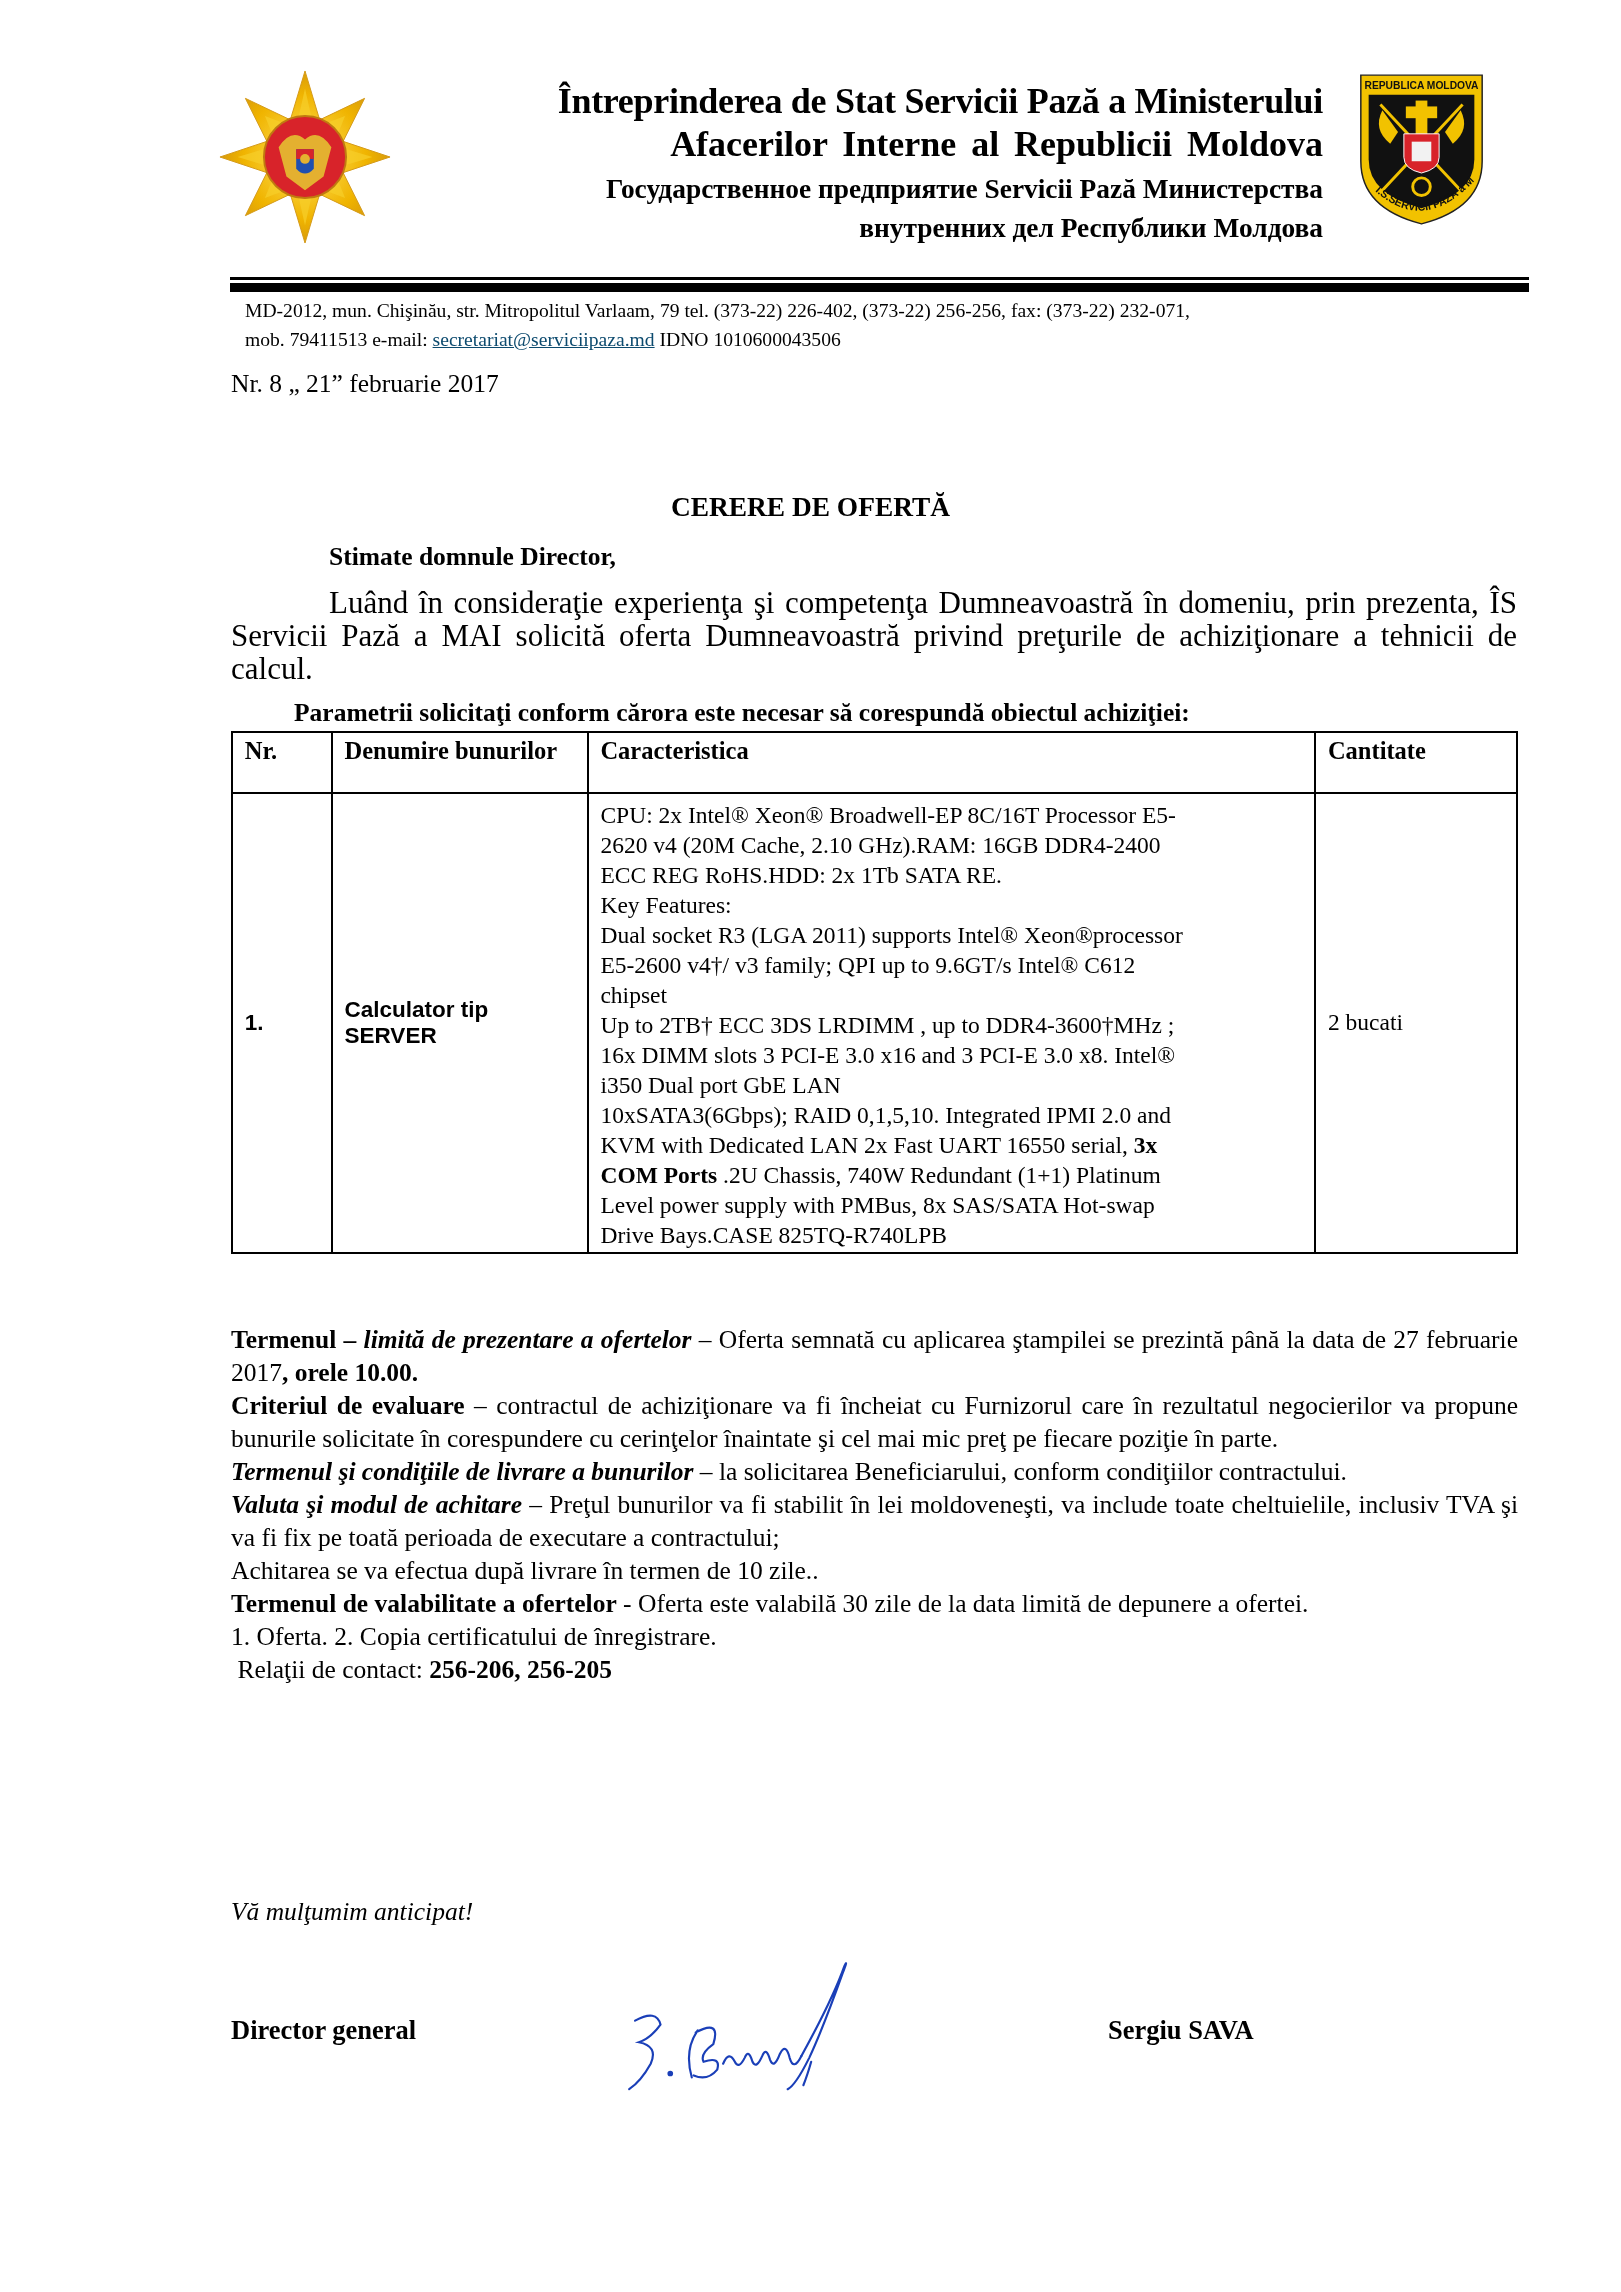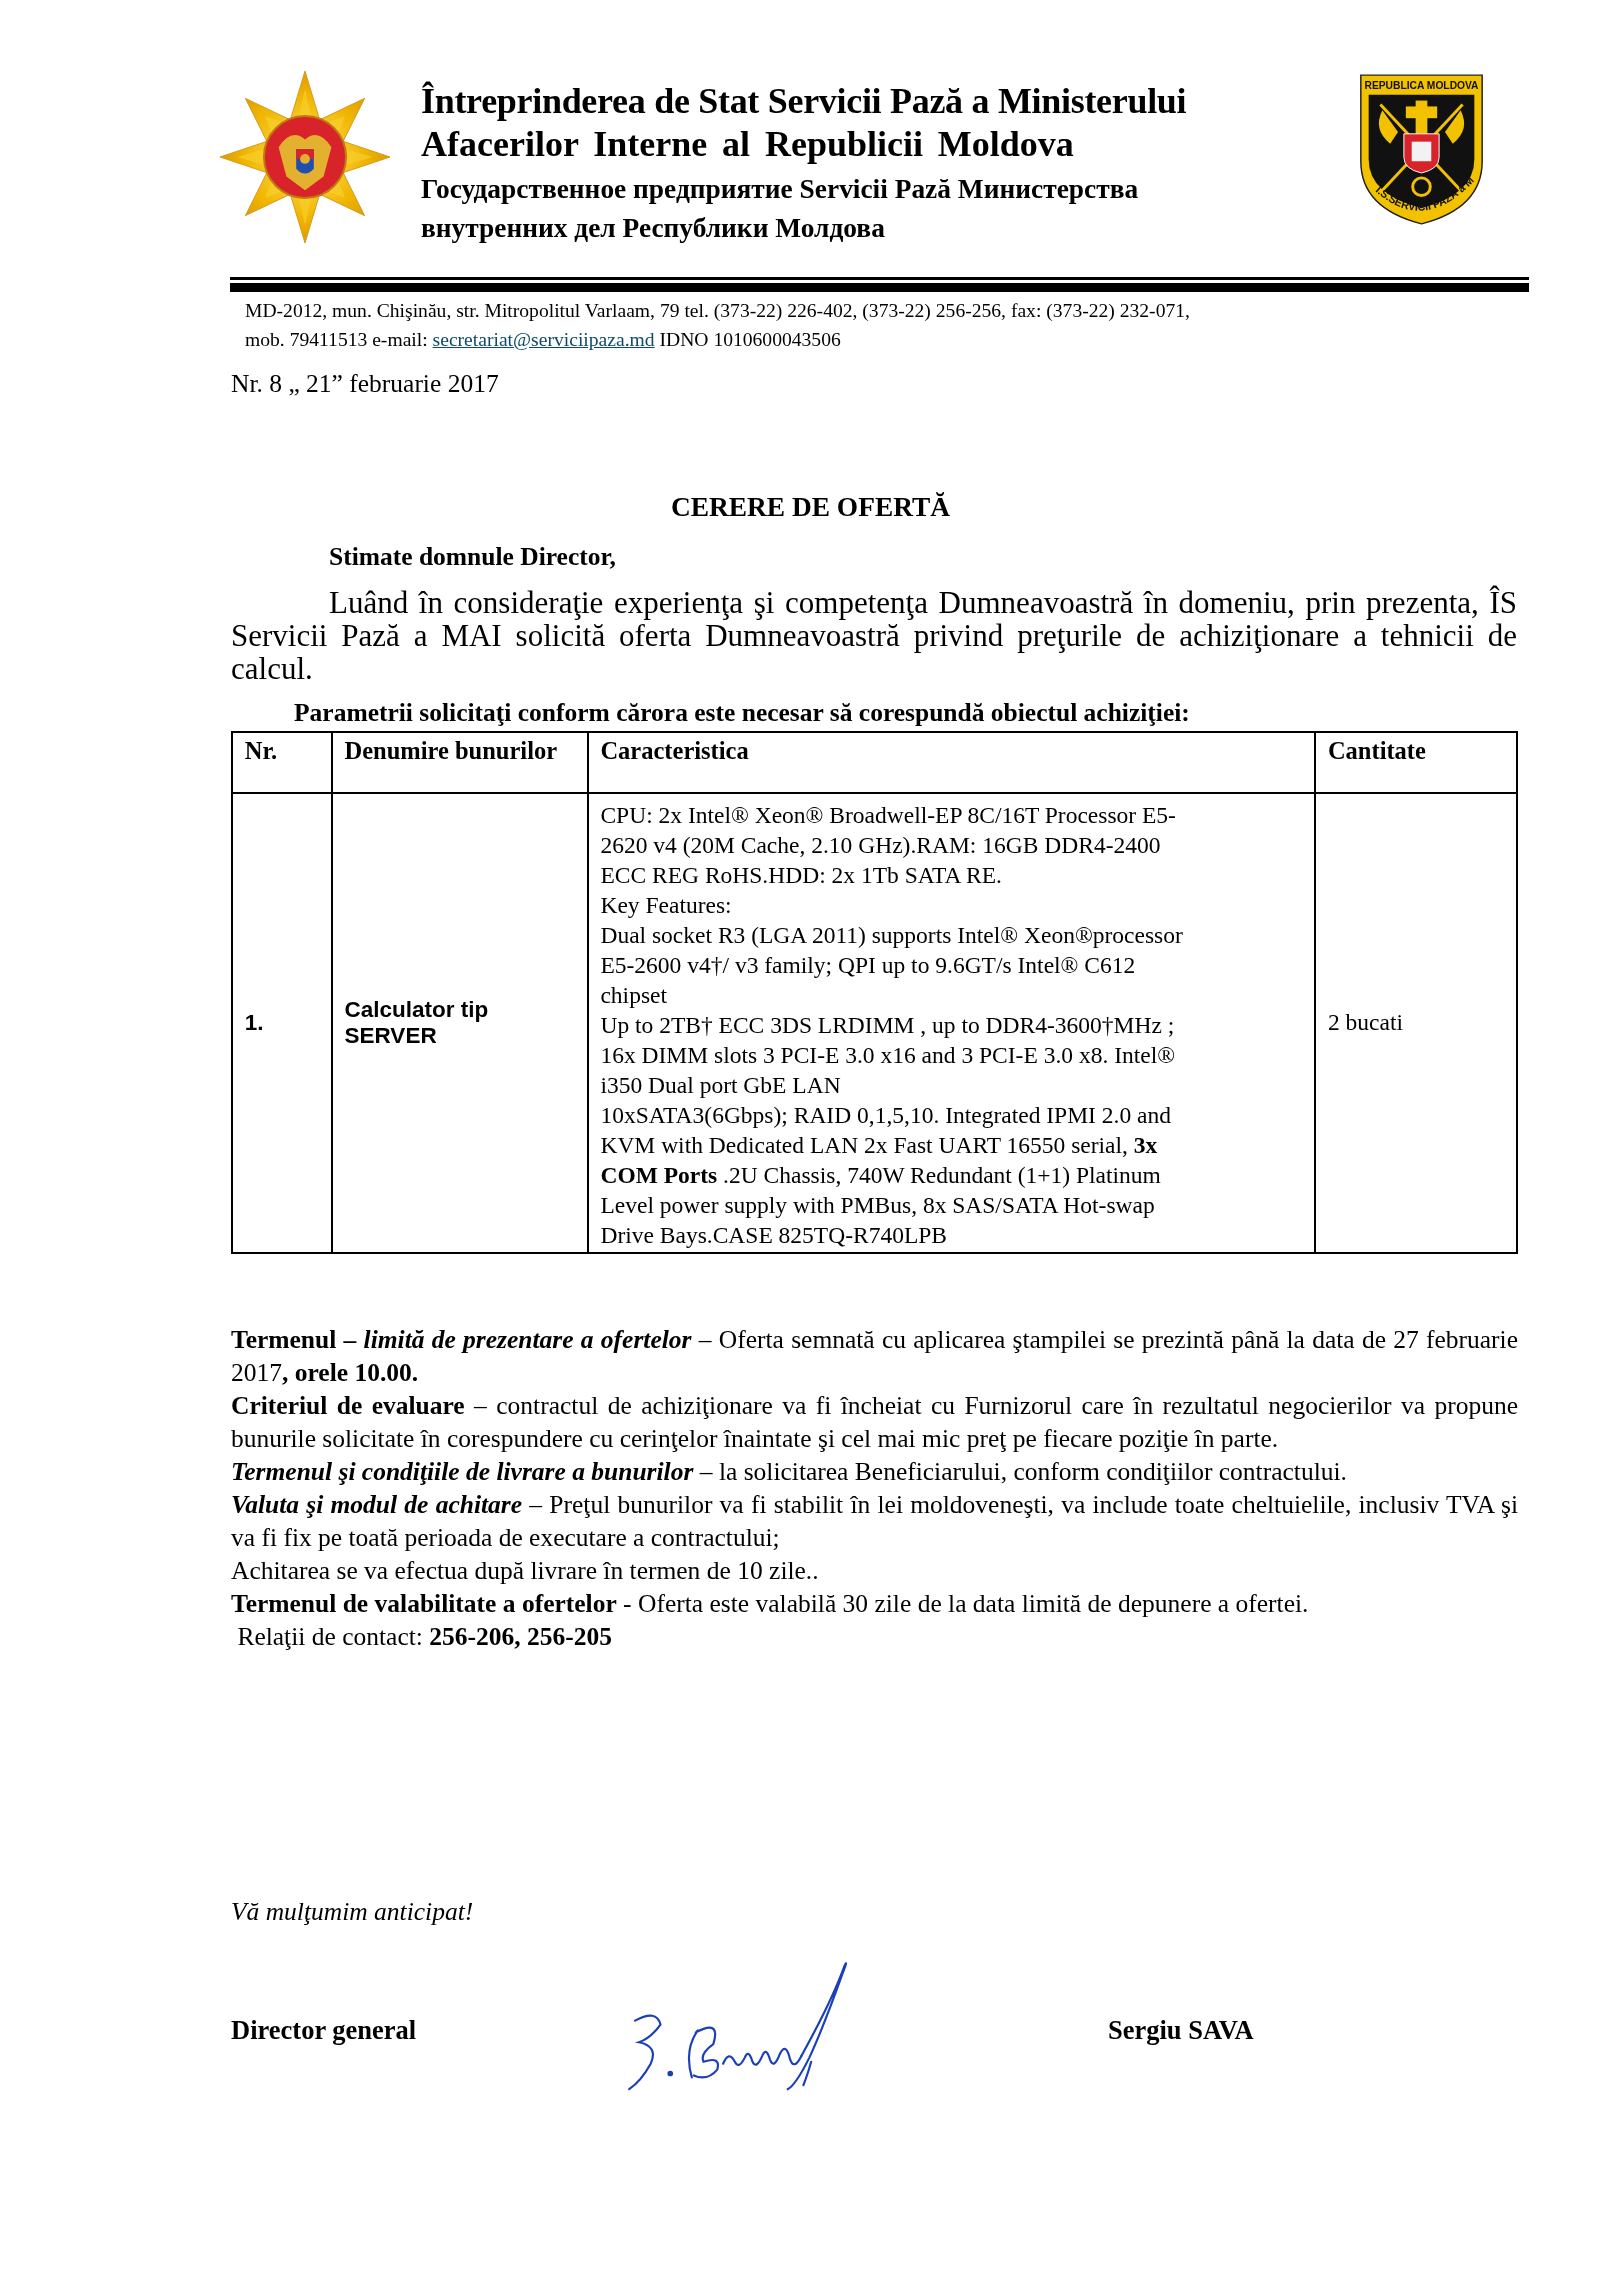--- a/index.html
+++ b/index.html
@@ -2,21 +2,21 @@
 <html><head>
 <meta charset="utf-8">
 <style>
   html, body { margin: 0; padding: 0; background: #ffffff; }
   body { width: 1621px; height: 2293px; position: relative; overflow: hidden;
          font-family: "Liberation Serif", "DejaVu Serif", serif; color: #000; }
 
   
   .logo-left { position: absolute; left: 218px; top: 69px; width: 174px; height: 176px; }
   .logo-right { position: absolute; left: 1353px; top: 71px; width: 137px; height: 157px; }
-  .head-text { position: absolute; left: 421px; top: 80px; width: 902px; text-align: left;
+  .head-text { position: absolute; left: 421px; top: 80px; width: 902px; text-align: right;
                font-weight: bold; }
   .head-l1 { font-size: 36px; line-height: 43px; letter-spacing: -0.3px; }
   .head-l2 { font-size: 36px; line-height: 43px; word-spacing: 5.9px; }
   .head-l3 { font-size: 27.4px; line-height: 39px; margin-top: 3.9px; }
   .head-l4 { font-size: 27.4px; line-height: 39px; }
 
   .rule-thin { position: absolute; left: 230px; top: 277px; width: 1299px; height: 2.9px; background: #000; }
   .rule-thick { position: absolute; left: 230px; top: 283px; width: 1299px; height: 8.8px; background: #000; }
 
   .contact { position: absolute; left: 245px; top: 296px; width: 1294px; font-size: 19.6px; line-height: 29px; }
@@ -159,20 +159,21 @@
   </tbody>
 </table>
 
 <div class="terms">
   <p><b>Termenul –</b> <span class="bi">limită de prezentare a ofertelor</span><span> – Oferta semnată cu aplicarea ştampilei se prezintă până la data de 27 februarie 2017</span><b>, orele 10.00.</b></p>
   <p><b>Criteriul de evaluare</b><span> – contractul de achiziţionare va fi încheiat cu Furnizorul care în rezultatul negocierilor va propune bunurile solicitate în corespundere cu cerinţelor înaintate  şi cel mai mic preţ pe fiecare poziţie în parte.</span></p>
   <p><span class="bi">Termenul şi condiţiile de livrare a bunurilor</span><span> – la solicitarea Beneficiarului, conform condiţiilor contractului.</span></p>
   <p><span class="bi">Valuta şi modul de achitare</span><span> – Preţul bunurilor va fi stabilit în lei moldoveneşti, va include toate cheltuielile, inclusiv TVA  şi va fi  fix pe toată perioada de executare a contractului;</span></p>
   <p>Achitarea se  va efectua după  livrare în termen de 10 zile..</p>
   <p><b>Termenul de valabilitate a ofertelor</b><span> - Oferta este valabilă 30 zile de la data  limită de depunere a ofertei.</span></p>
+  <p>1. Oferta. 2. Copia certificatului de înregistrare.</p>
   <p><span style="white-space:pre"> Relaţii de contact: </span><b>256-206, 256-205</b></p>
 </div>
 
 <div class="thanks">Vă mulţumim anticipat!</div>
 <div class="sig-role">Director general</div>
 
 <div class="signature">
   <svg width="294" height="137" viewBox="0 0 300 140" fill="none" stroke="#1a3fb8" stroke-width="2.2" stroke-linecap="round">
     <path d="M8 62 Q30 50 34 66 Q24 80 12 84 Q32 88 24 106 Q14 124 2 132"></path>
     <circle cx="44" cy="116" r="1.8" fill="#1a3fb8"></circle>

